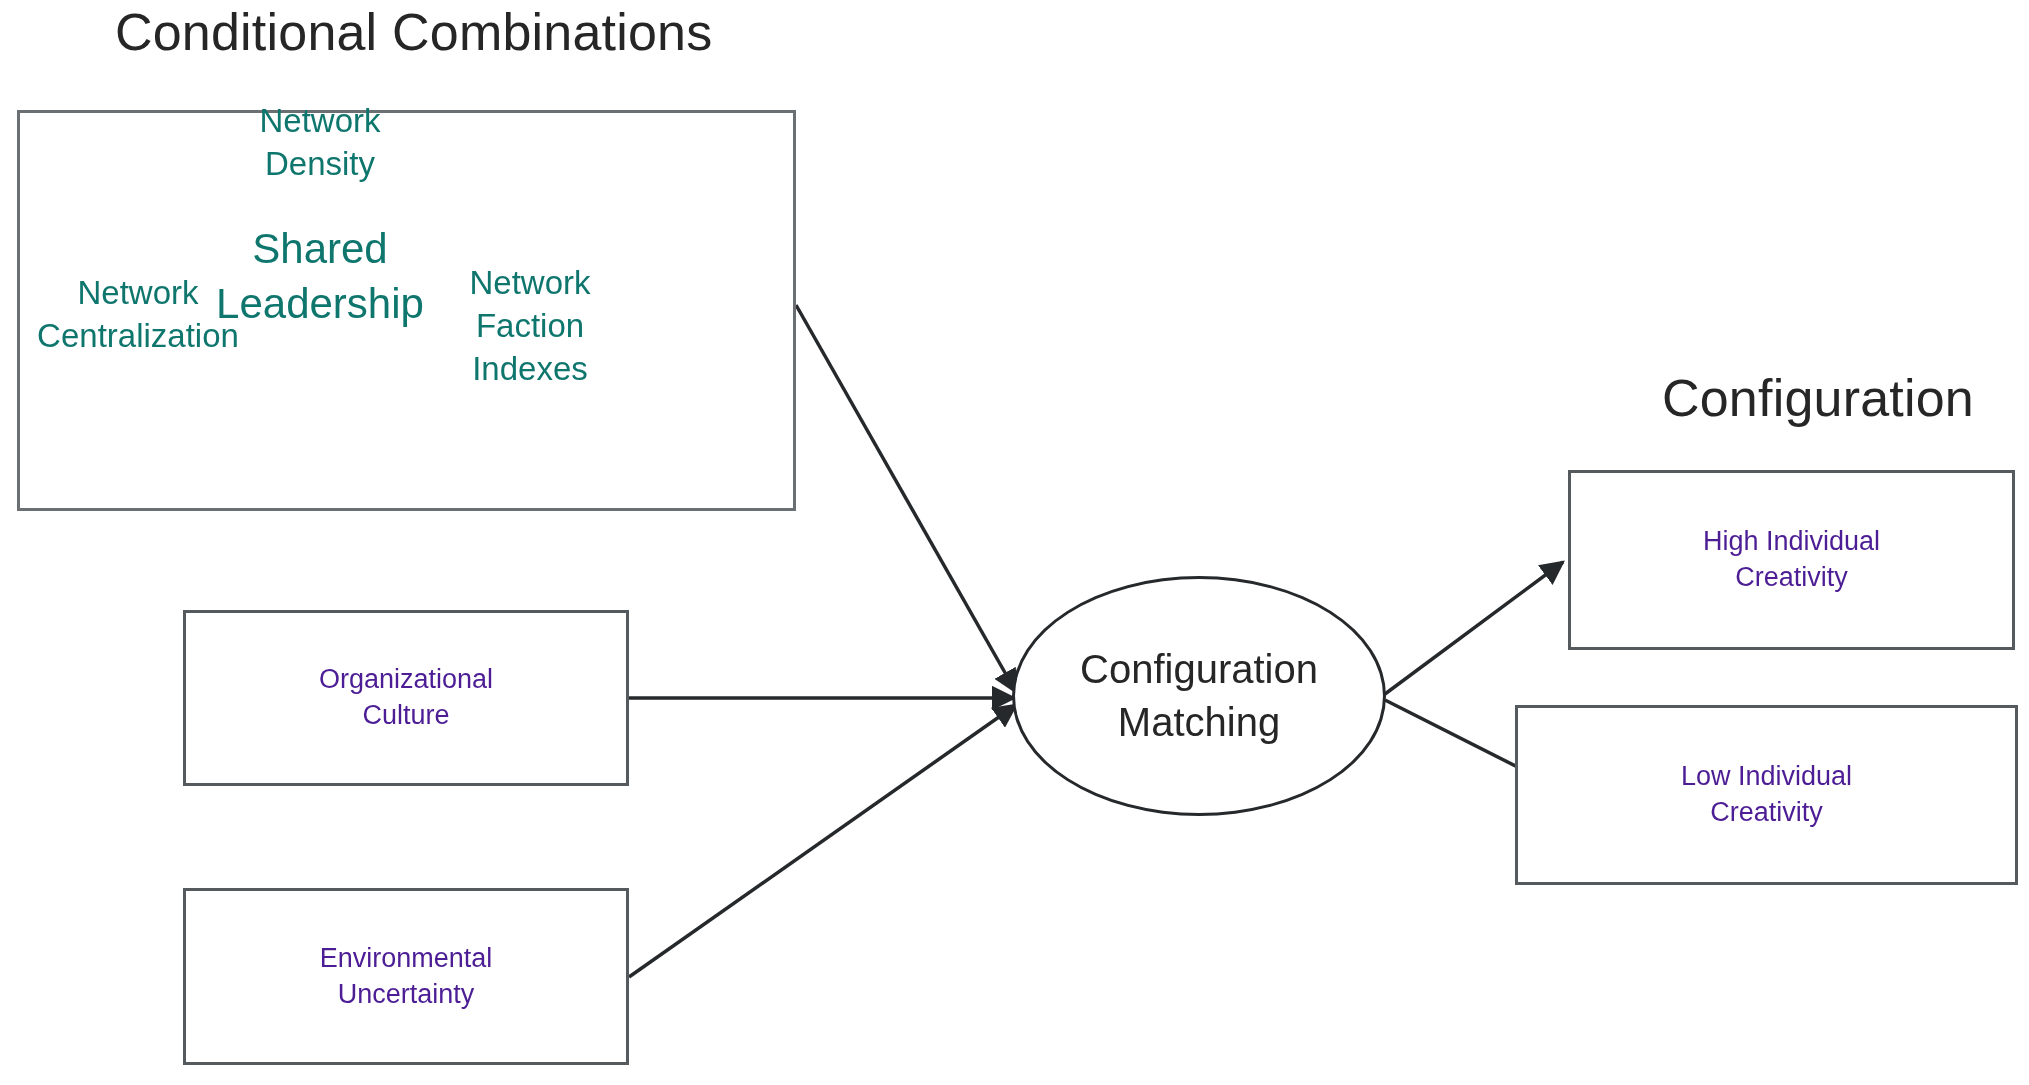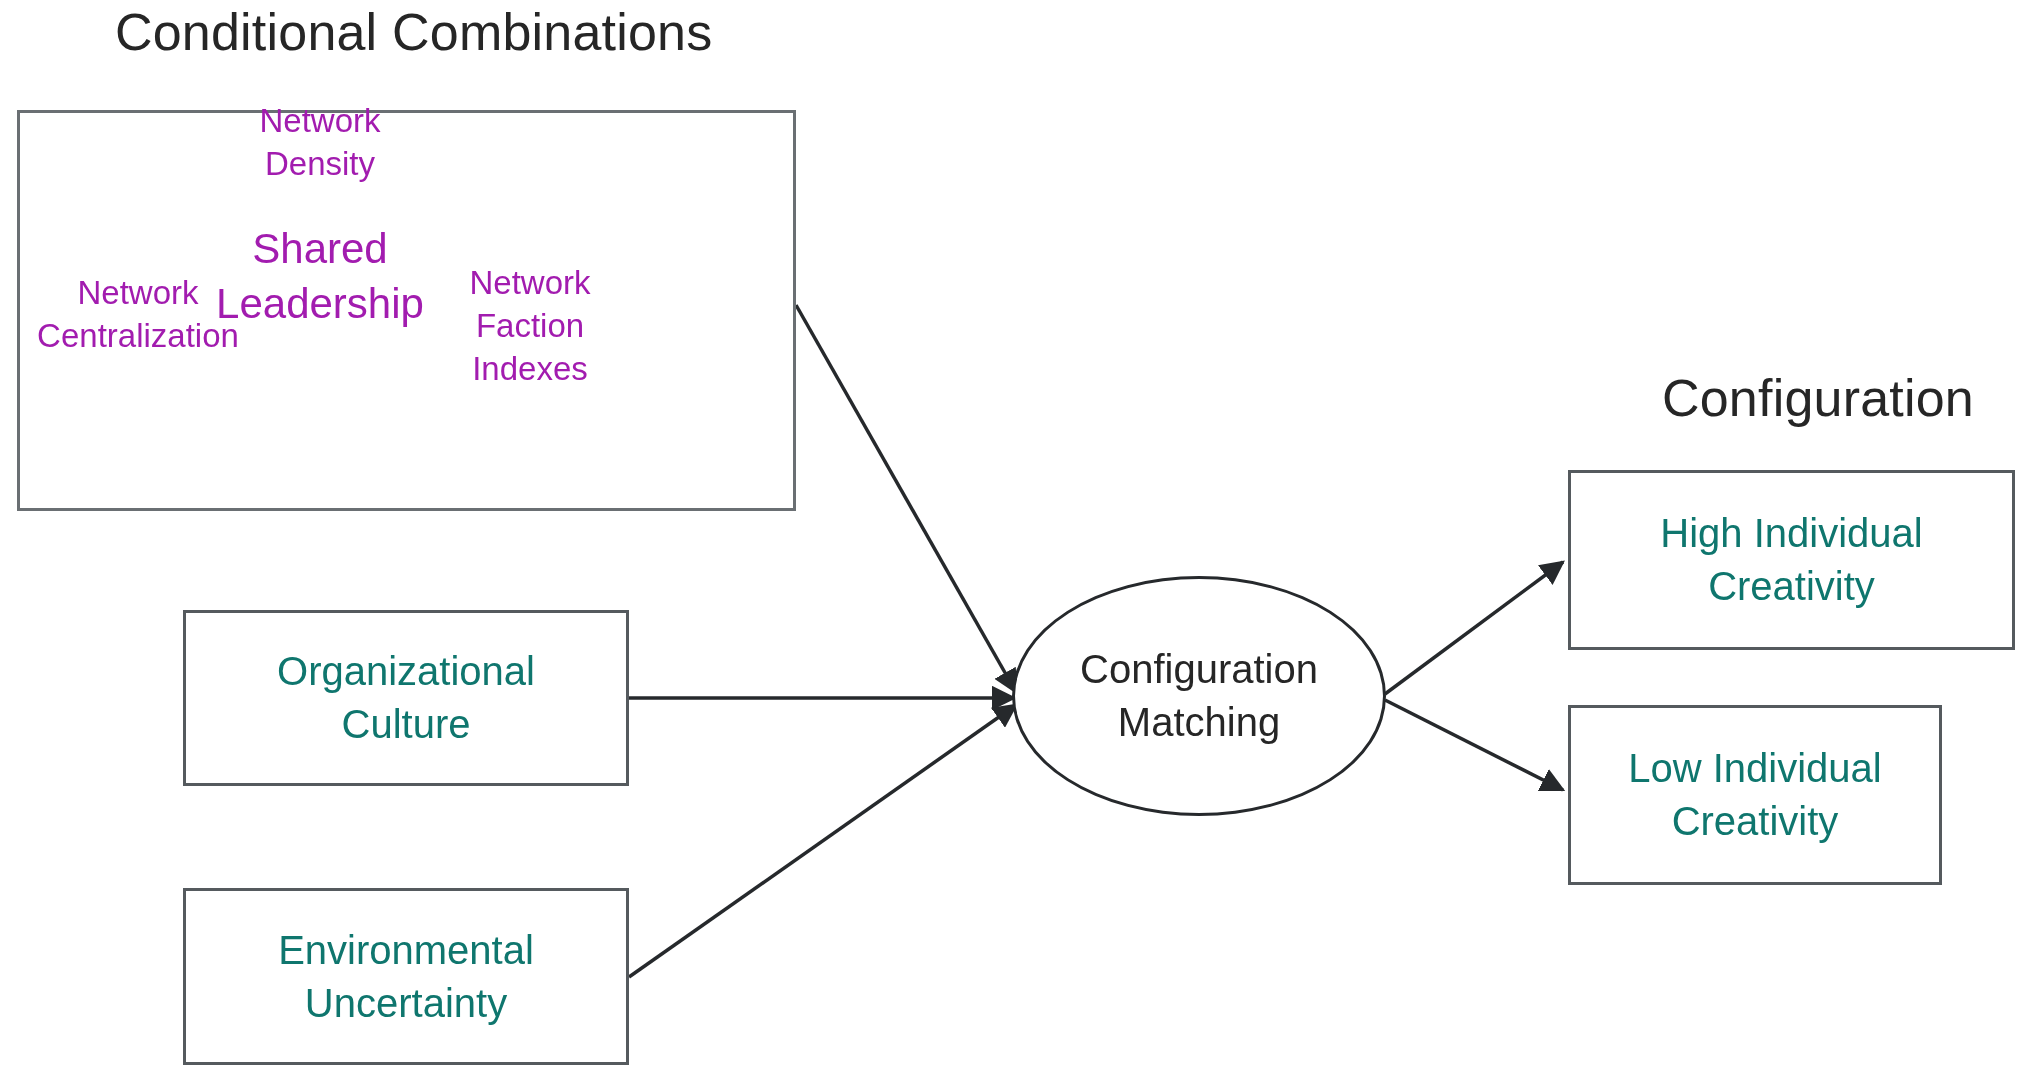--- a/index.html
+++ b/index.html
@@ -38,23 +38,23 @@
     position: absolute;
     box-sizing: border-box;
     border: 3px solid #555a5e;
     background: #ffffff;
     display: flex;
     align-items: center;
     justify-content: center;
     text-align: center;
   }
   .node-box .node-text {
-    font-size: 40px;
+    font-size: 27px;
     line-height: 1.32;
-    color: #0f766e;
+    color: #4c1d95;
     white-space: pre-line;
   }
   .frame-box {
     position: absolute;
     box-sizing: border-box;
     border: 3px solid #6a6f73;
     background: #ffffff;
   }
   .ellipse-node {
     position: absolute;
@@ -70,21 +70,21 @@
   .ellipse-node .node-text {
     font-size: 40px;
     line-height: 1.32;
     color: #262626;
     white-space: pre-line;
   }
   .inner-lbl {
     position: absolute;
     font-size: 33px;
     text-align: center;
-    color: #a21caf;
+    color: #0f766e;
     white-space: pre-line;
     line-height: 1.3;
   }
   .inner-lbl.big {
     font-size: 42px;
   }
 </style>
 </head>
 <body>
 
@@ -143,18 +143,18 @@
   <div class="ellipse-node" style="left:1012px; top:576px; width:374px; height:240px;">
     <span class="node-text">Configuration
 Matching</span>
   </div>
 
   <div class="node-box" style="left:1568px; top:470px; width:447px; height:180px;">
     <span class="node-text">High Individual
 Creativity</span>
   </div>
 
-  <div class="node-box" style="left:1568px; top:705px; width:374px; height:180px;">
+  <div class="node-box" style="left:1515px; top:705px; width:503px; height:180px;">
     <span class="node-text">Low Individual
 Creativity</span>
   </div>
 
 </div>
 
 </body></html>

